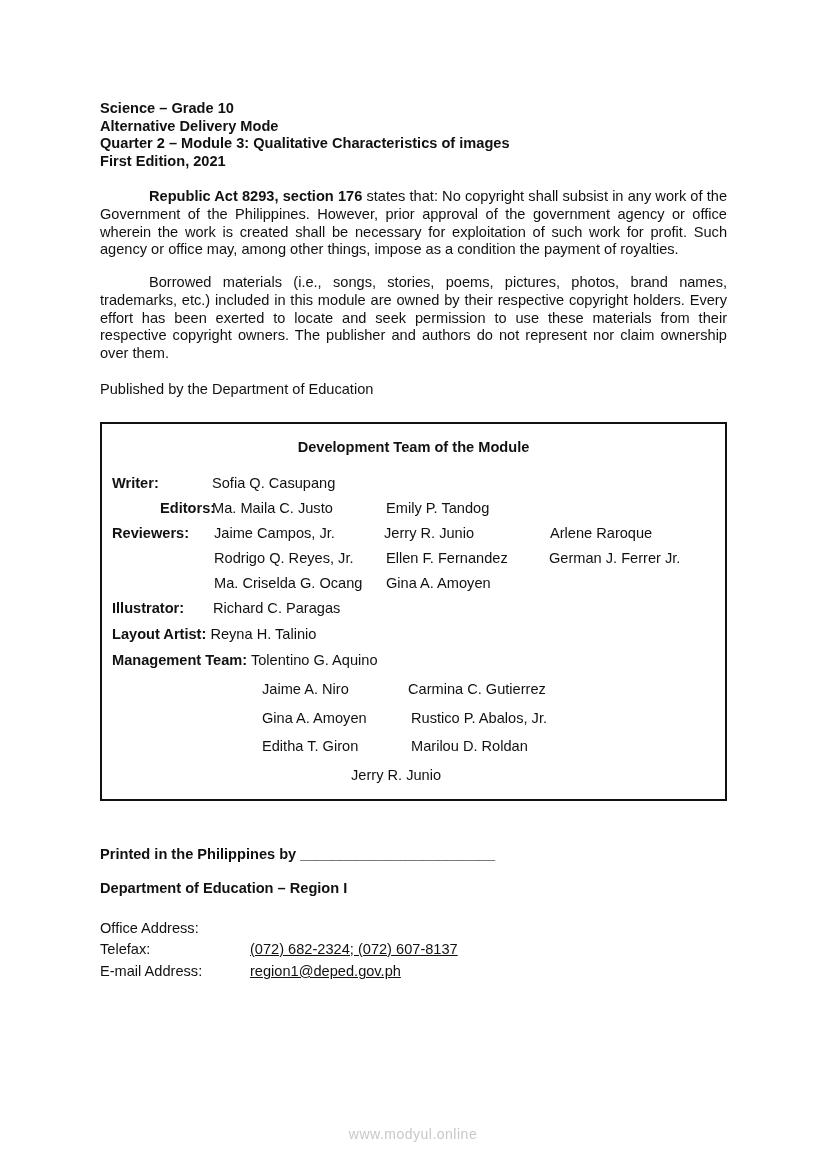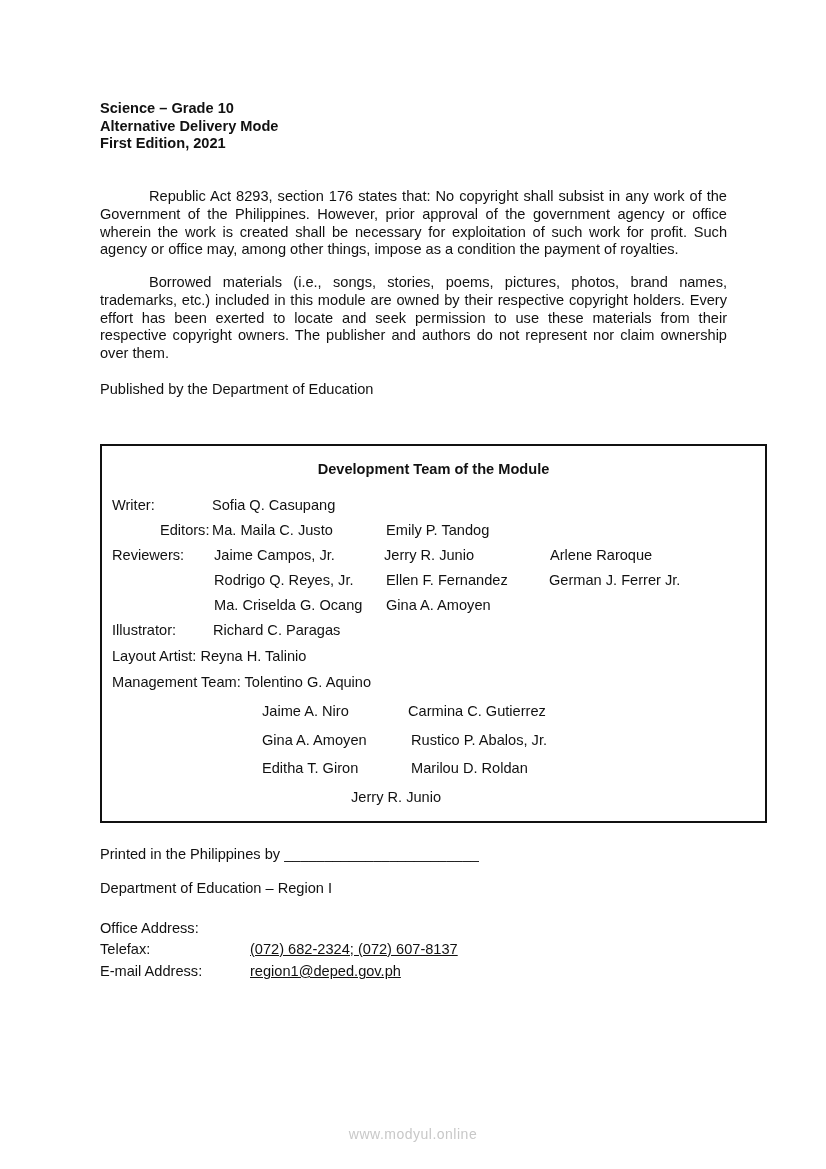--- a/index.html
+++ b/index.html
@@ -2,43 +2,43 @@
 <html><head>
 <meta charset="utf-8">
 <style>
   html, body { margin: 0; padding: 0; background: #ffffff; }
   body {
     width: 826px; height: 1169px; position: relative; overflow: hidden;
     font-family: "Liberation Sans", sans-serif; color: #111111;
     font-size: 14.6px;
   }
   .abs { position: absolute; }
-  .b { font-weight: normal; }
+  .b { font-weight: bold; }
   .title-block { left: 100px; top: 100px; line-height: 17.5px; font-weight: bold; }
   .para { left: 100px; width: 627px; text-align: justify; line-height: 17.8px; }
   .para .indent { display: inline-block; width: 49px; }
   .pub { left: 100px; top: 381px; line-height: 17.5px; }
   .team-box {
-    left: 100px; top: 444px; width: 623px; height: 375px;
+    left: 100px; top: 422px; width: 623px; height: 375px;
     border: 2px solid #111111;
-    padding-left: 40px;
   }
   .team-title { position: absolute; left: 0; right: 0; top: 15px; text-align: center; font-weight: bold; }
   .row { position: absolute; white-space: nowrap; }
   .footer-line { left: 100px; white-space: nowrap; }
   .contact-label { position: absolute; left: 100px; }
   .contact-val { position: absolute; left: 250px; text-decoration: underline; }
   .watermark { left: 0; right: 0; top: 1126px; text-align: center; color: #c8c8c8; font-size: 14px; letter-spacing: 0.5px; }
 </style>
 </head>
 <body>
 
 <div class="abs title-block">
   <div>Science – Grade 10</div>
   <div>Alternative Delivery Mode</div>
+  <div>Quarter 2 – Module 3: Qualitative Characteristics of images</div>
   <div>First Edition, 2021</div>
 </div>
 
 <div class="abs para" style="top:188px;">
   <span class="indent"></span><span class="b">Republic Act 8293, section 176</span><span> states that: No copyright shall subsist in any work of the Government of the Philippines. However, prior approval of the government agency or office wherein the work is created shall be necessary for exploitation of such work for profit. Such agency or office may, among other things, impose as a condition the payment of royalties.</span>
 </div>
 
 <div class="abs para" style="top:274px;">
   <span class="indent"></span><span>Borrowed materials (i.e., songs, stories, poems, pictures, photos, brand names, trademarks, etc.) included in this module are owned by their respective copyright holders. Every effort has been exerted to locate and seek permission to use these materials from their respective copyright owners. The publisher and authors do not represent nor claim ownership over them.</span>
 </div>

